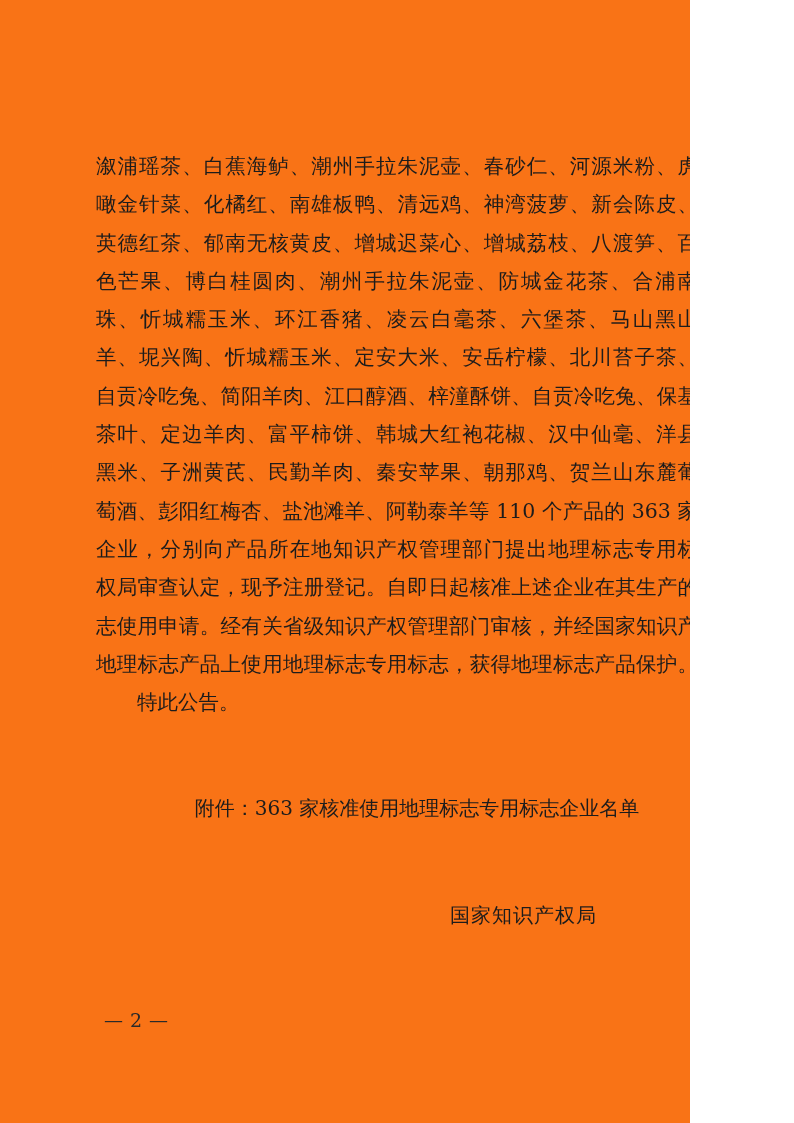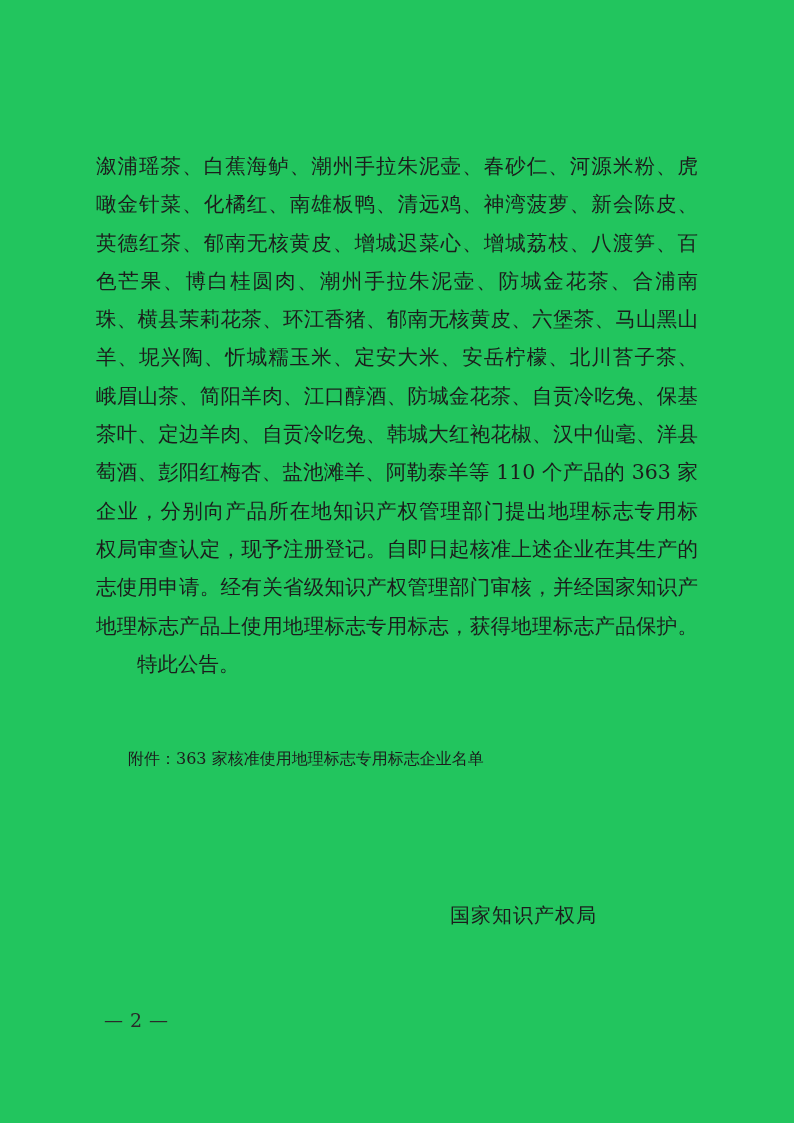--- a/index.html
+++ b/index.html
@@ -2,23 +2,23 @@
 <html><head>
 <meta charset="utf-8">
 <style>
   html, body {
     margin: 0;
     padding: 0;
     background: #ffffff;
   }
   .page {
     position: relative;
-    width: 794px;
+    width: 690px;
     height: 1123px;
-    background: #22c55e;
+    background: #f97316;
     overflow: hidden;
     font-family: "DejaVu Serif", "Liberation Serif", serif;
     color: #1c1c1c;
   }
   .body-text {
     position: absolute;
     left: 96px;
     top: 147px;
     width: 602px;
     font-size: 20.5px;
@@ -32,26 +32,27 @@
     white-space: nowrap;
   }
   .closing-line {
     height: 38.3px;
     line-height: 38.3px;
     text-indent: 2em;
   }
   .attachment-line {
     position: absolute;
     left: 96px;
-    top: 740px;
+    top: 789px;
     width: 602px;
-    font-size: 16px;
+    font-size: 20px;
     line-height: 38.3px;
     text-indent: 2em;
     white-space: nowrap;
+    text-align: center;
   }
   .signature-issuer {
     position: absolute;
     left: 450px;
     top: 901px;
     font-size: 20px;
     line-height: 28px;
     letter-spacing: 1px;
     white-space: nowrap;
   }
@@ -79,24 +80,25 @@
 <body>
 
 <div class="page">
 
   <div class="body-text">
     <div>
         <div class="body-line">溆浦瑶茶、白蕉海鲈、潮州手拉朱泥壶、春砂仁、河源米粉、虎</div>
         <div class="body-line">噉金针菜、化橘红、南雄板鸭、清远鸡、神湾菠萝、新会陈皮、</div>
         <div class="body-line">英德红茶、郁南无核黄皮、增城迟菜心、增城荔枝、八渡笋、百</div>
         <div class="body-line">色芒果、博白桂圆肉、潮州手拉朱泥壶、防城金花茶、合浦南</div>
-        <div class="body-line">珠、横县茉莉花茶、环江香猪、郁南无核黄皮、六堡茶、马山黑山</div>
+        <div class="body-line">珠、忻城糯玉米、环江香猪、凌云白毫茶、六堡茶、马山黑山</div>
         <div class="body-line">羊、坭兴陶、忻城糯玉米、定安大米、安岳柠檬、北川苔子茶、</div>
-        <div class="body-line">峨眉山茶、简阳羊肉、江口醇酒、防城金花茶、自贡冷吃兔、保基</div>
-        <div class="body-line">茶叶、定边羊肉、自贡冷吃兔、韩城大红袍花椒、汉中仙毫、洋县</div>
+        <div class="body-line">自贡冷吃兔、简阳羊肉、江口醇酒、梓潼酥饼、自贡冷吃兔、保基</div>
+        <div class="body-line">茶叶、定边羊肉、富平柿饼、韩城大红袍花椒、汉中仙毫、洋县</div>
+        <div class="body-line">黑米、子洲黄芪、民勤羊肉、秦安苹果、朝那鸡、贺兰山东麓葡</div>
         <div class="body-line">萄酒、彭阳红梅杏、盐池滩羊、阿勒泰羊等 110 个产品的 363 家</div>
         <div class="body-line">企业，分别向产品所在地知识产权管理部门提出地理标志专用标</div>
         <div class="body-line">权局审查认定，现予注册登记。自即日起核准上述企业在其生产的</div>
         <div class="body-line">志使用申请。经有关省级知识产权管理部门审核，并经国家知识产</div>
         <div class="body-line">地理标志产品上使用地理标志专用标志，获得地理标志产品保护。</div>
       </div>
     <div class="closing-line">特此公告。</div>
   </div>
 
   <div class="attachment-line">附件：363 家核准使用地理标志专用标志企业名单</div>

